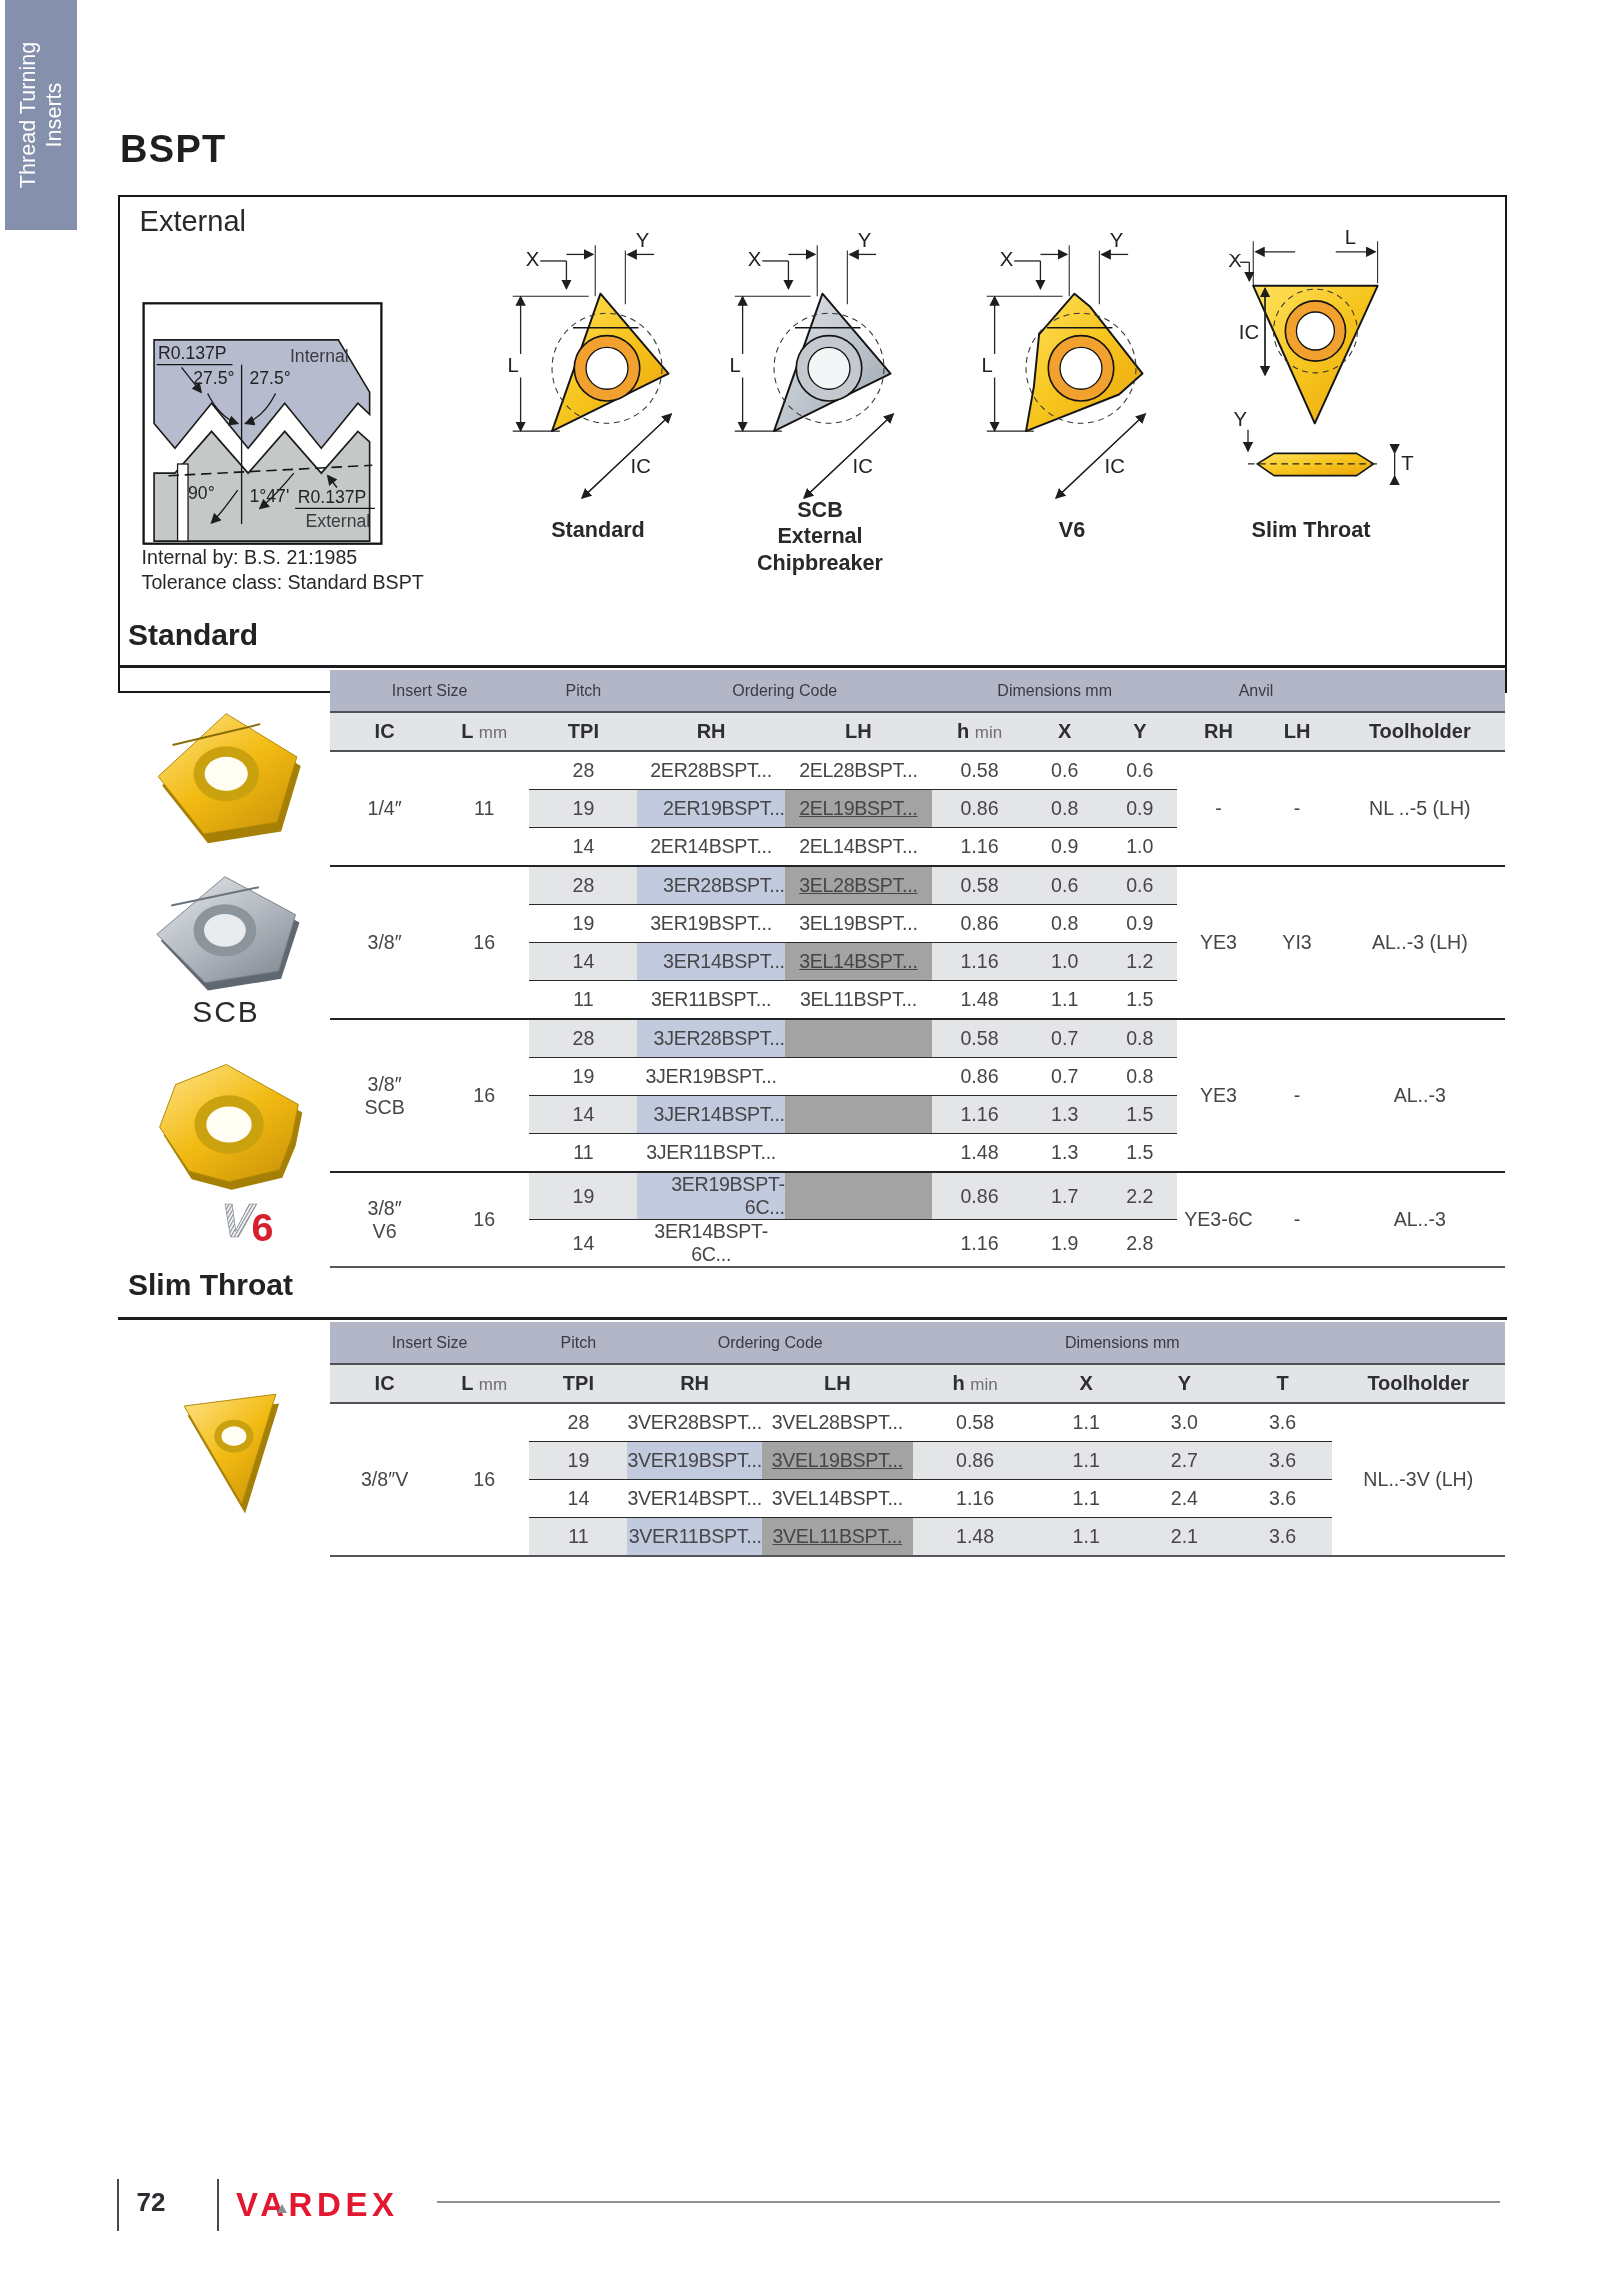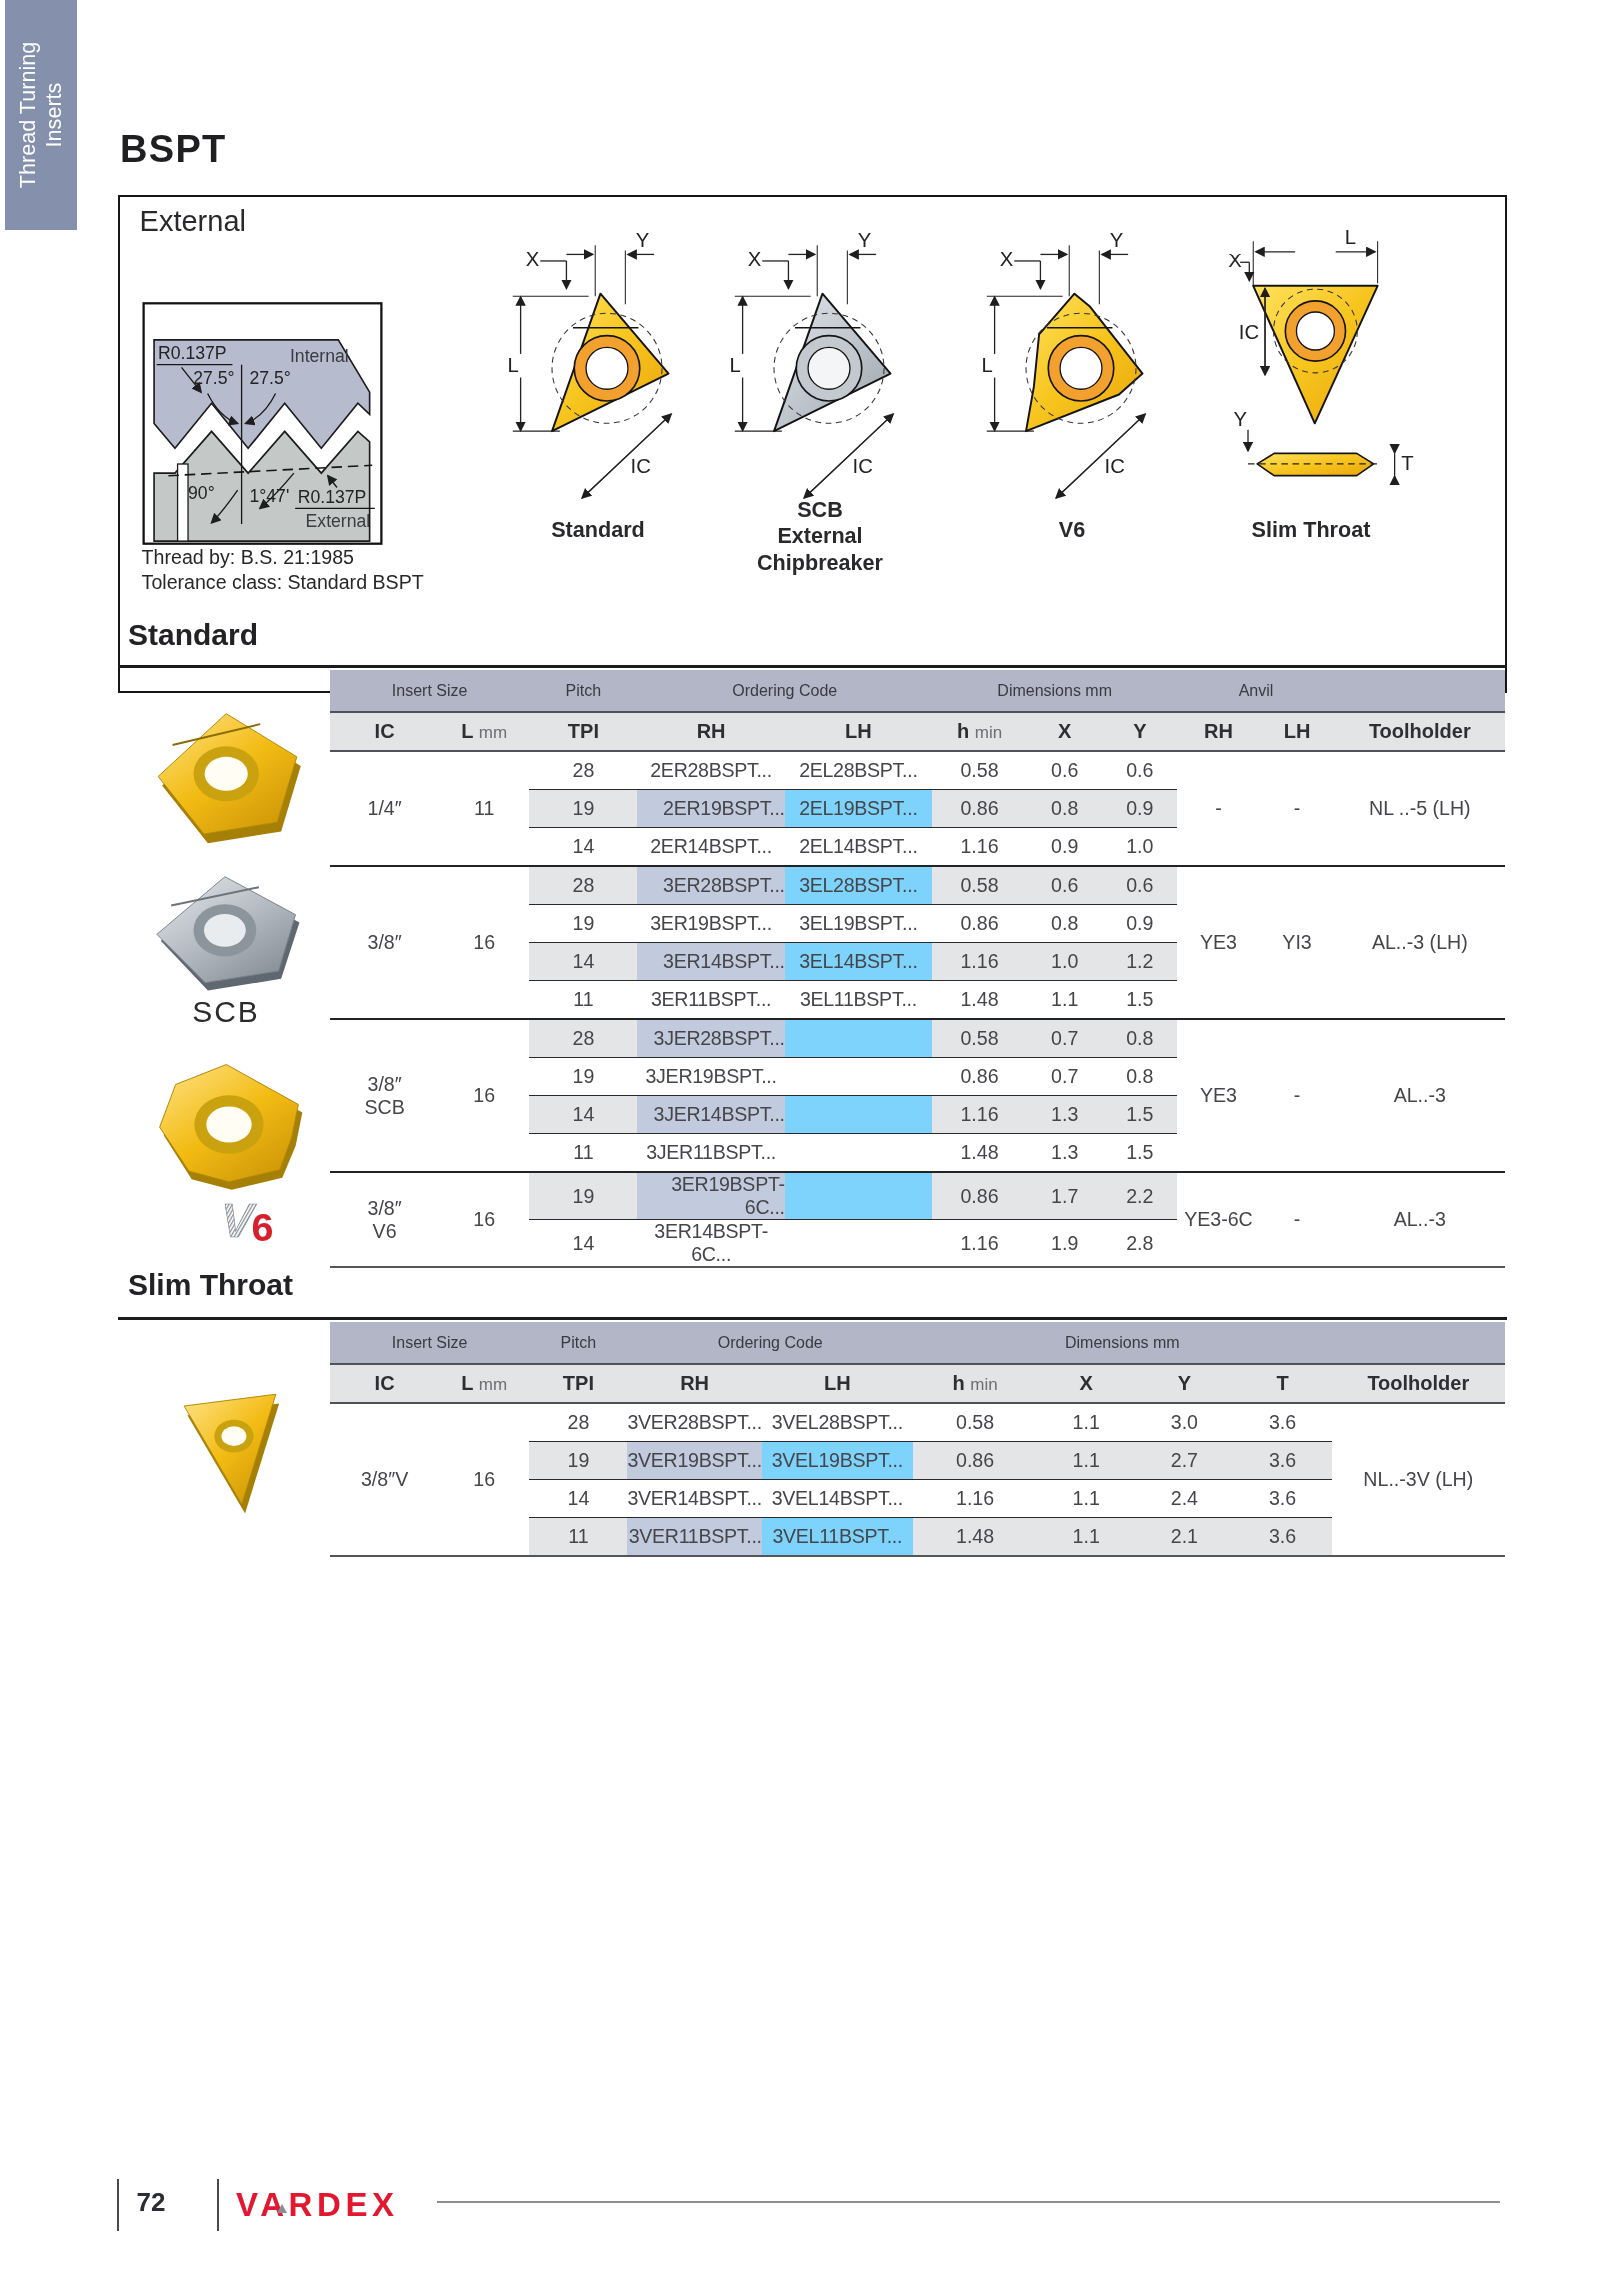--- a/index.html
+++ b/index.html
@@ -31,21 +31,21 @@
      border-top:2px solid #515259;border-bottom:2px solid #515259;}
   table.spec tr.sub th .unit{font-weight:400;font-size:17px;color:#6e6f73;}
   table.spec td{height:37px;font-size:19.6px;color:#46464a;background:#fff;}
   td.code{letter-spacing:-0.3px;}
   td.lc{background:#e3e4e6;}
   td.rh{background:#cfd7e6;}
   td.lh{background:#faf7e4;}
   td.alh{background:#e3e4e6;}
   tr.shade td.tpi,tr.shade td.hm,tr.shade td.xc,tr.shade td.yc,tr.shade td.tc{background:#e4e5e7;}
   tr.shade td.rh{background:#c2cbdd;text-align:right;}
-  tr.shade td.lh{background:#7dd3fc;}
+  tr.shade td.lh{background:#a3a3a3;text-decoration:underline;}
   tr.rs td{border-top:1.6px solid #2a2a2c;}
   tr.gstart td{border-top:2px solid #232325;}
   td.ic div{line-height:1.15;}
   .tbl-wrap{position:absolute;left:330px;}
   
   .photo{position:absolute;}
   .scb-label{position:absolute;left:149px;top:995px;width:154px;text-align:center;
      font-size:30px;letter-spacing:2px;color:#2b2b2b;}
   
   .f-bar{position:absolute;top:2179px;width:2px;height:52px;background:#4a4a4c;}
@@ -127,21 +127,21 @@
       <text x="226" y="92" font-size="27" fill="#3a3a40">Internal</text>
       <text x="78" y="126" font-size="27" fill="#232325">27.5°</text>
       <text x="164" y="126" font-size="27" fill="#232325">27.5°</text>
       <text x="70" y="302" font-size="27" fill="#232325">90°</text>
       <text x="164" y="306" font-size="27" fill="#232325">1°47'</text>
       <text x="238" y="308" font-size="27" fill="#232325">R0.137P</text>
       <text x="250" y="344" font-size="27" fill="#3a3a40">External</text>
     </svg>
 
     <div class="defined">
-      <div>Thread by: B.S. 21:1985</div>
+      <div>Internal by: B.S. 21:1985</div>
       <div>Tolerance class: Standard BSPT</div>
     </div>
 
     <div class="diag" style="left:370px">
       <svg width="209" height="288" viewBox="0 0 310 440">
         <line x1="150" y1="34" x2="150" y2="112" stroke="#232325" stroke-width="1.6"></line>
         <line x1="196" y1="42" x2="196" y2="124" stroke="#232325" stroke-width="1.6"></line>
         <line x1="106" y1="48" x2="146" y2="48" stroke="#232325" stroke-width="2" marker-end="url(#ar)"></line>
         <line x1="240" y1="48" x2="200" y2="48" stroke="#232325" stroke-width="2" marker-end="url(#ar)"></line>
         <line x1="66" y1="58" x2="106" y2="58" stroke="#232325" stroke-width="2"></line>

